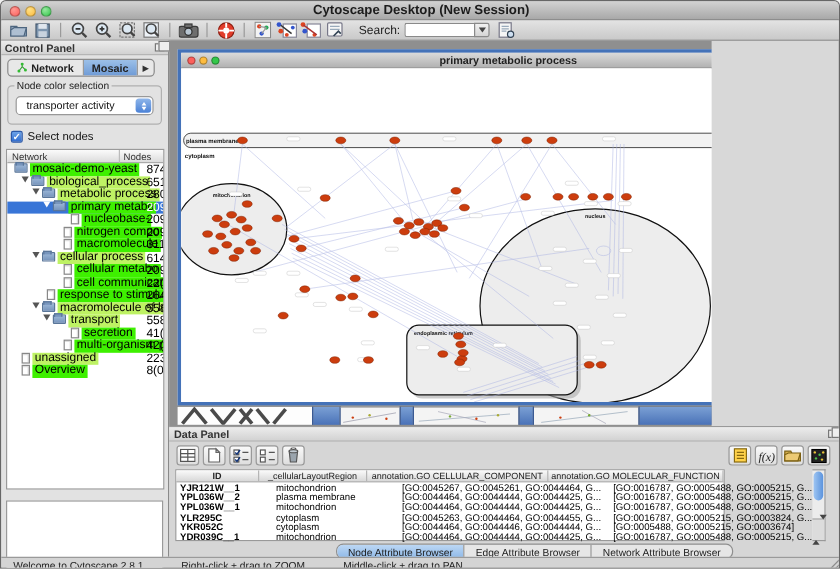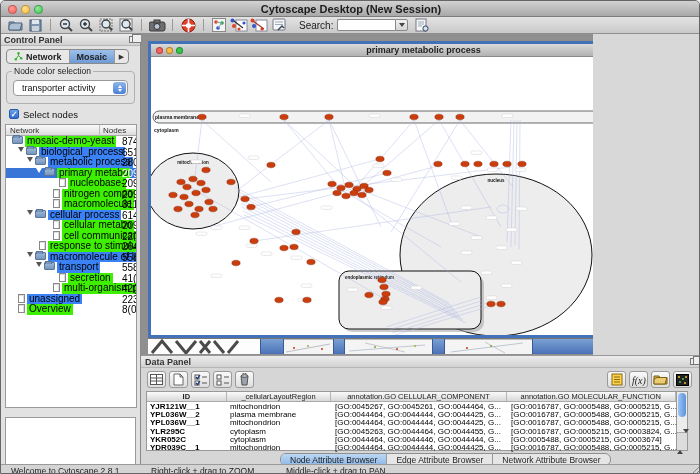--- a/index.html
+++ b/index.html
@@ -53,21 +53,21 @@
   .th-div{position:absolute;left:93px;top:0;width:1px;height:11px;background:#bbb;}
   .trow{position:relative;height:10.5px;display:flex;font-size:10px;color:#000;white-space:nowrap;}
   .trow.sel{background:#3875d7;}
   .disc{width:0;height:0;border-left:3.5px solid transparent;border-right:3.5px solid transparent;border-top:5px solid #555;margin-right:2px;flex:none;}
   .trow.sel .disc{border-top-color:#fff;}
   .fold{width:11px;height:8px;background:linear-gradient(#9db8d8,#7795bd);border:1px solid #5a7699;border-radius:1px;position:relative;margin-right:2px;flex:none;}
   .fold:before{content:"";position:absolute;left:0;top:-2px;width:5px;height:2px;background:#7795bd;border:1px solid #5a7699;border-bottom:none;}
   .pagei{width:7px;height:9px;background:#fff;border:1px solid #888;margin-right:2px;flex:none;box-shadow:inset -1px 1px 0 #ddd;}
   .lab{padding:0 2px;line-height:10px;}
   .lab.g{background:#3ef000;}
-  .lab.r{background:#3b82f6;}
+  .lab.r{background:#bef264;}
   .cnt{position:absolute;left:97px;color:#000;margin-left:19px;}
   .trow.sel .cnt{color:#fff;}
   .birdseye{position:absolute;left:4px;top:383px;width:131px;height:73px;background:#fff;border:1px solid #9a9a9a;}
 
   
   .desktop{position:absolute;left:140px;top:33px;width:452px;height:321px;background:#8f8f8f;overflow:hidden;}
   .inner-window{position:absolute;left:7px;top:7px;width:551px;height:297px;border:3px solid #4472b8;background:#fff;}
   .iw-titlebar{position:relative;height:13px;background:linear-gradient(#dadada,#b2b2b2);border-bottom:1px solid #8a8a8a;}
   .itl{position:absolute;top:3px;width:7px;height:7px;border-radius:50%;border:1px solid rgba(0,0,0,.3);}
   .itl.r{left:5px;background:#fc605c;} .itl.y{left:15px;background:#fdbc40;} .itl.g{left:25px;background:#34c84a;}
@@ -77,21 +77,21 @@
   .ms-b{background:linear-gradient(#7ba0d4,#4a72b8);border-left:1px solid #3a5a94;border-right:1px solid #3a5a94;}
   .ms-p{background:#f4f4f4;border-top:1px solid #bbb;}
   .ms-w{background:#fdfdfd;}
 
   
   .data-panel{position:absolute;left:140px;top:354px;width:560px;height:109px;background:#d6d6d6;border-top:1px solid #999;}
   .dp-head{position:relative;height:12px;background:linear-gradient(#ececec,#d2d2d2);border-bottom:1px solid #b5b5b5;font-size:9px;font-weight:bold;color:#333;padding:1px 4px;}
   .dp-toolbar{position:relative;height:23px;display:flex;align-items:center;padding:0 6px;}
   .dbtn{width:19px;height:17px;border:1px solid #9a9a9a;border-radius:3px;background:linear-gradient(#fafafa,#dedede);display:flex;align-items:center;justify-content:center;margin-right:3px;}
   .dp-right{margin-left:auto;display:flex;}
-  .dtable{position:absolute;left:5px;top:35px;width:531px;height:60px;background:#fff;border:1px solid #999;font-size:8px;}
+  .dtable{position:absolute;left:5px;top:35px;width:458px;height:60px;background:#fff;border:1px solid #999;font-size:8px;}
   .dthead{display:flex;height:10px;background:linear-gradient(#fafafa,#d8d8d8);border-bottom:1px solid #aaa;font-size:7.5px;color:#222;text-align:center;}
   .dthead span{border-right:1px solid #b5b5b5;overflow:hidden;white-space:nowrap;}
   .drow{display:flex;height:8.3px;align-items:center;white-space:nowrap;}
   .drow span{overflow:hidden;padding:0 3px;flex:none;}
   .c0{width:80px;font-weight:bold;}
   .c1{width:105px;}
   .c2{width:176px;}
   .c3{width:170px;}
   .vscroll{position:absolute;left:536px;top:35px;width:11px;height:60px;background:#ececec;border:1px solid #999;border-left:none;}
   .vthumb{position:absolute;left:1px;top:1px;width:8px;height:24px;border-radius:4px;background:linear-gradient(90deg,#9ec5f2,#5b93dd);}

